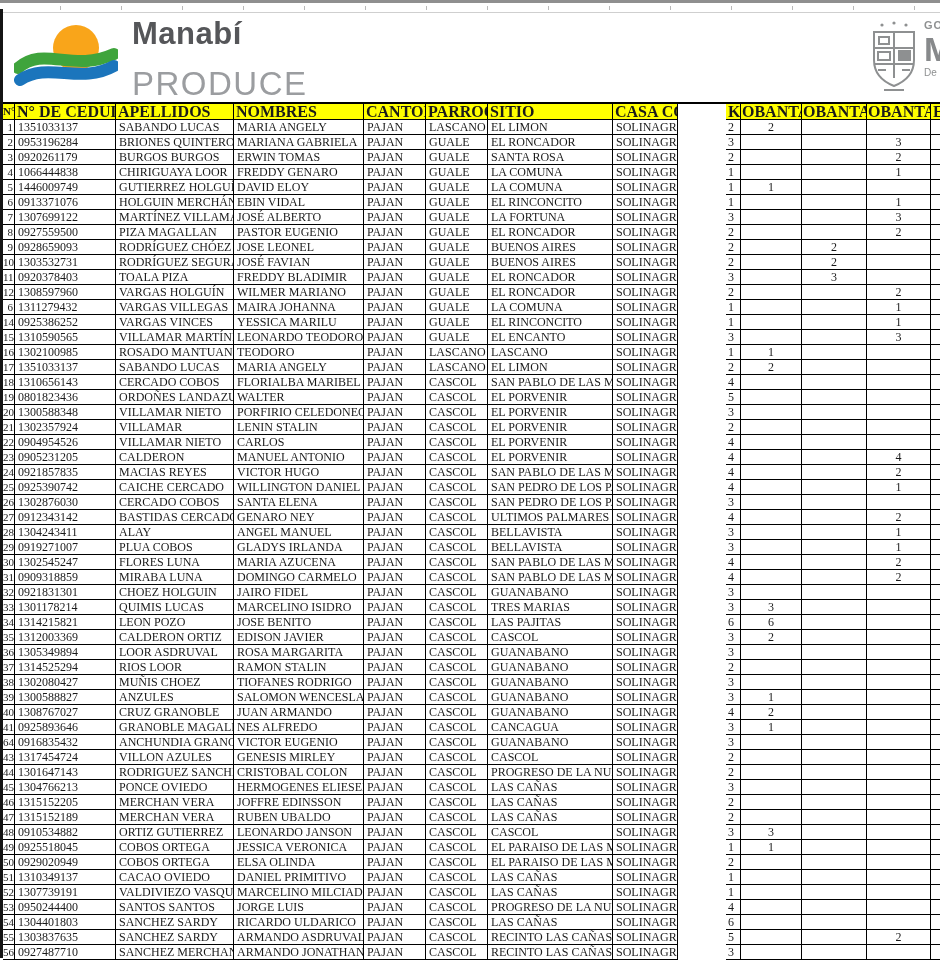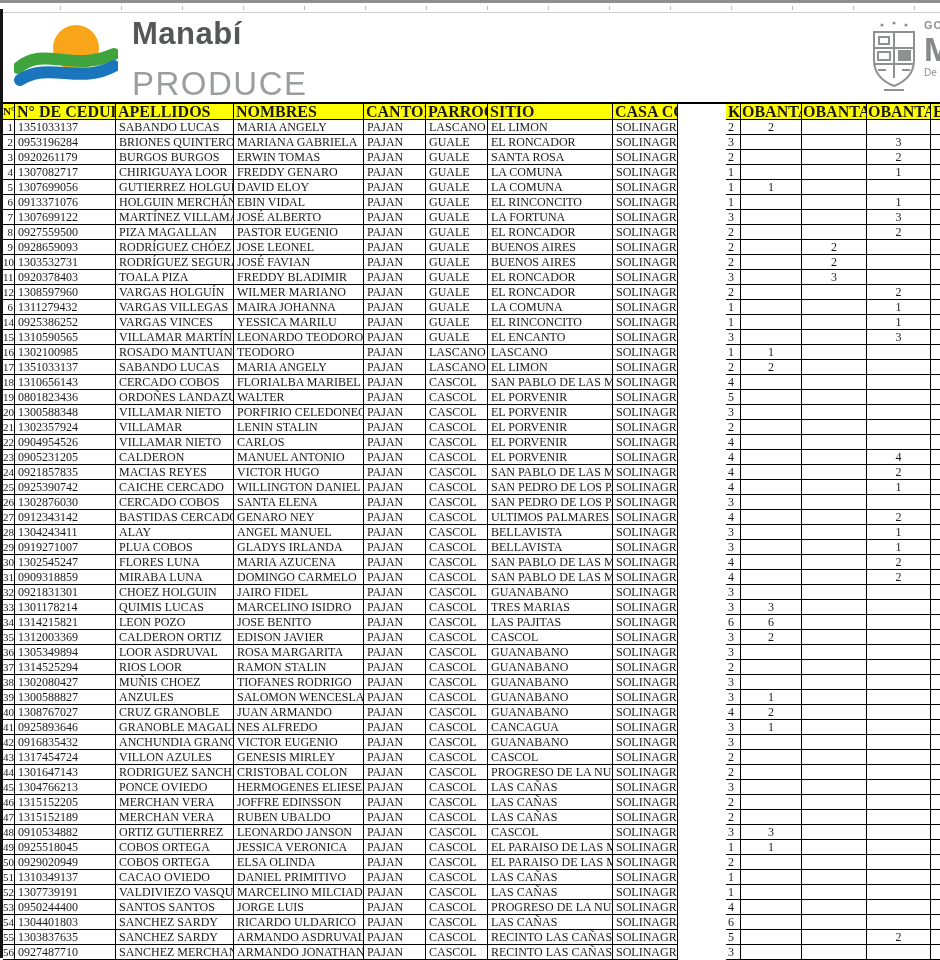--- a/index.html
+++ b/index.html
@@ -138,36 +138,36 @@
         <div class="tcell c6">SANTA ROSA</div>
         <div class="tcell c7">SOLINAGRI</div>
         <div class="tcell c8">2</div>
         <div class="tcell c9"></div>
         <div class="tcell c10"></div>
         <div class="tcell c11">2</div>
         <div class="tcell c12"></div>
       </div>
       <div class="trow">
         <div class="tcell c0">4</div>
-        <div class="tcell c1">1307082717</div>
+        <div class="tcell c1">1066444838</div>
         <div class="tcell c2">CHIRIGUAYA LOOR</div>
         <div class="tcell c3">FREDDY GENARO</div>
         <div class="tcell c4">PAJAN</div>
         <div class="tcell c5">GUALE</div>
         <div class="tcell c6">LA COMUNA</div>
         <div class="tcell c7">SOLINAGRI</div>
         <div class="tcell c8">1</div>
         <div class="tcell c9"></div>
         <div class="tcell c10"></div>
         <div class="tcell c11">1</div>
         <div class="tcell c12"></div>
       </div>
       <div class="trow">
         <div class="tcell c0">5</div>
-        <div class="tcell c1">1307699056</div>
+        <div class="tcell c1">1446009749</div>
         <div class="tcell c2">GUTIERREZ HOLGUÍN</div>
         <div class="tcell c3">DAVID ELOY</div>
         <div class="tcell c4">PAJAN</div>
         <div class="tcell c5">GUALE</div>
         <div class="tcell c6">LA COMUNA</div>
         <div class="tcell c7">SOLINAGRI</div>
         <div class="tcell c8">1</div>
         <div class="tcell c9">1</div>
         <div class="tcell c10"></div>
         <div class="tcell c11"></div>
@@ -707,21 +707,21 @@
         <div class="tcell c5">CASCOL</div>
         <div class="tcell c6">CANCAGUA</div>
         <div class="tcell c7">SOLINAGRI</div>
         <div class="tcell c8">3</div>
         <div class="tcell c9">1</div>
         <div class="tcell c10"></div>
         <div class="tcell c11"></div>
         <div class="tcell c12"></div>
       </div>
       <div class="trow">
-        <div class="tcell c0">42</div>
+        <div class="tcell c0">64</div>
         <div class="tcell c1">0916835432</div>
         <div class="tcell c2">ANCHUNDIA GRANOBLE</div>
         <div class="tcell c3">VICTOR EUGENIO</div>
         <div class="tcell c4">PAJAN</div>
         <div class="tcell c5">CASCOL</div>
         <div class="tcell c6">GUANABANO</div>
         <div class="tcell c7">SOLINAGRI</div>
         <div class="tcell c8">3</div>
         <div class="tcell c9"></div>
         <div class="tcell c10"></div>

